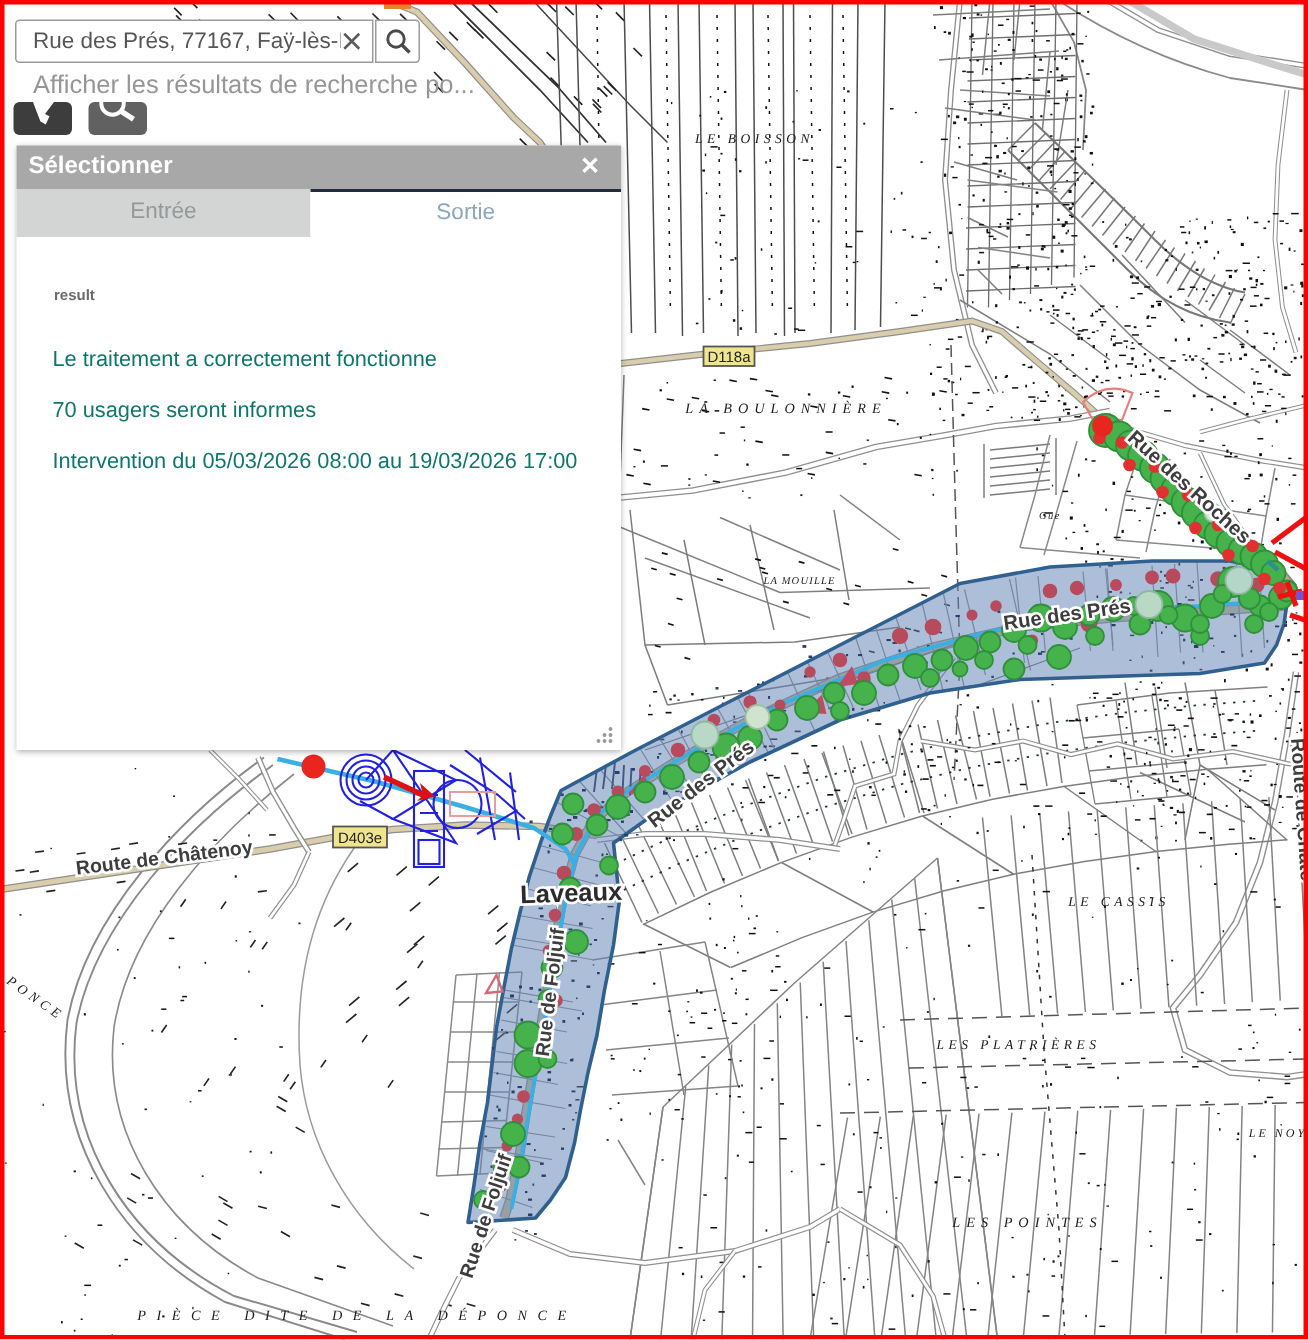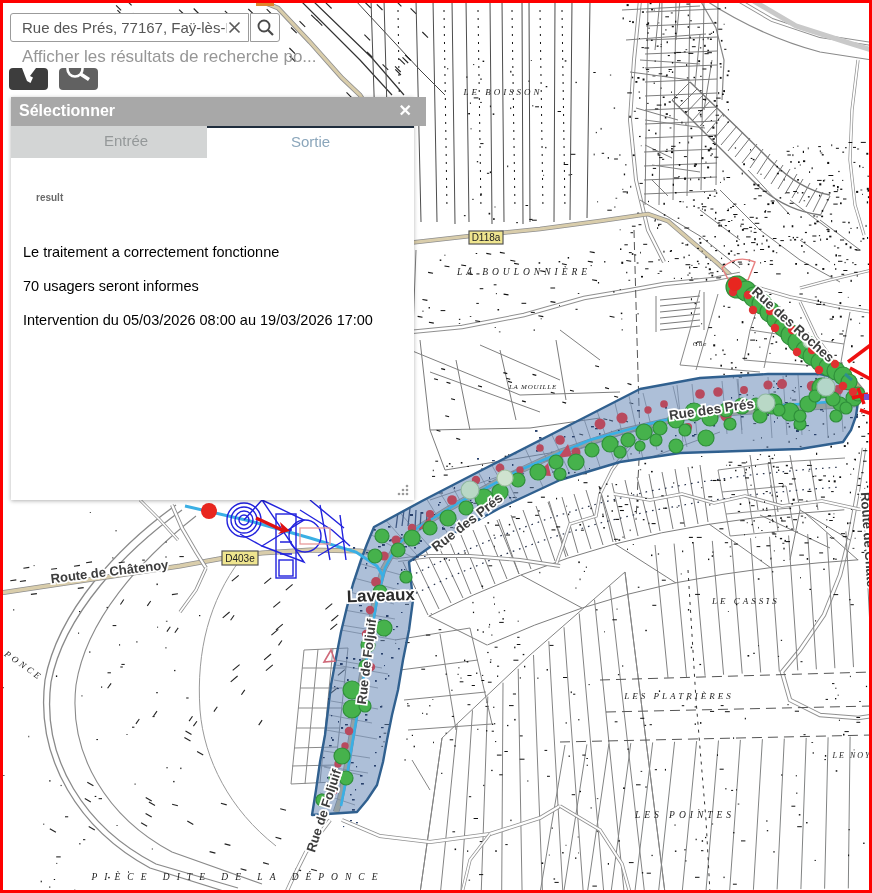--- a/index.html
+++ b/index.html
@@ -3,26 +3,26 @@
 html,body{margin:0;padding:0;width:872px;height:893px;overflow:hidden;}
 body{font-family:"Liberation Sans", sans-serif;position:relative;background:#fff;}
 .frame{position:absolute;left:0;top:0;width:872px;height:893px;border:3px solid #fe0000;box-sizing:border-box;z-index:50;pointer-events:none;}
 .searchbox{position:absolute;left:10px;top:13px;width:239px;height:29px;background:#fff;border:1px solid #9b9b9b;border-radius:3px 0 0 3px;box-sizing:border-box;z-index:20;}
 .searchbox span.txt{position:absolute;left:11px;top:5px;font-size:15px;color:#565656;white-space:nowrap;overflow:hidden;width:205px;display:block;}
 .clearx{position:absolute;right:5px;top:4px;font-size:15px;color:#555;}
 .searchbtn{position:absolute;left:250px;top:13px;width:30px;height:29px;background:#fff;border:1px solid #9b9b9b;border-radius:0 3px 3px 0;box-sizing:border-box;z-index:20;}
 .afficher{position:absolute;left:22px;top:47px;font-size:17px;color:#969696;z-index:20;white-space:nowrap;}
 .toolbtn{position:absolute;width:39px;height:22px;border-radius:4px;z-index:5;overflow:hidden;}
 .dlg{position:absolute;left:11px;top:97px;width:403px;height:403px;background:#fff;z-index:30;box-shadow:0 1px 4px rgba(0,0,0,0.3);}
-.dlg-h{position:absolute;left:0;top:0;width:100%;height:29px;background:#a8a8a8;padding-left:12px;}
+.dlg-h{position:absolute;left:0;top:0;width:100%;height:29px;background:#a8a8a8;}
 .dlg-h .t{position:absolute;left:8px;top:5px;color:#fff;font-size:16px;font-weight:bold;}
 .dlg-h .x{position:absolute;right:14px;top:4px;color:#fff;font-size:16px;font-weight:bold;}
-.tab-on{position:absolute;left:0;top:29px;width:196px;height:32px;background:#d3d5d5;color:#949899;font-size:15px;text-align:center;line-height:30px;padding-left:17px;}
+.tab-on{position:absolute;left:0;top:29px;width:196px;height:32px;background:#d3d5d5;color:#949899;font-size:15px;text-align:center;line-height:30px;}
 .tab-off{position:absolute;left:196px;top:29px;width:207px;height:32px;background:#fff;border-top:2px solid #1f2d3d;box-sizing:border-box;color:#8ba6bb;font-size:15px;text-align:center;line-height:28px;}
-.bodytxt{position:absolute;left:12px;color:#000000;font-size:14.5px;white-space:nowrap;margin-top:12px;}
+.bodytxt{position:absolute;left:24px;color:#0f766e;font-size:14.5px;white-space:nowrap;}
 .result{position:absolute;left:25px;top:95px;color:#6a6a6a;font-size:10px;font-weight:bold;}
 .grip{position:absolute;right:5px;bottom:4px;width:12px;height:12px;}
 </style></head>
 <body>
 
 <svg width="872" height="893" viewBox="0 0 872 893" style="position:absolute;left:0;top:0">
 
 <rect x="0" y="0" width="872" height="893" fill="#ffffff"></rect>
 <g stroke-linecap="butt" fill="none">
 

